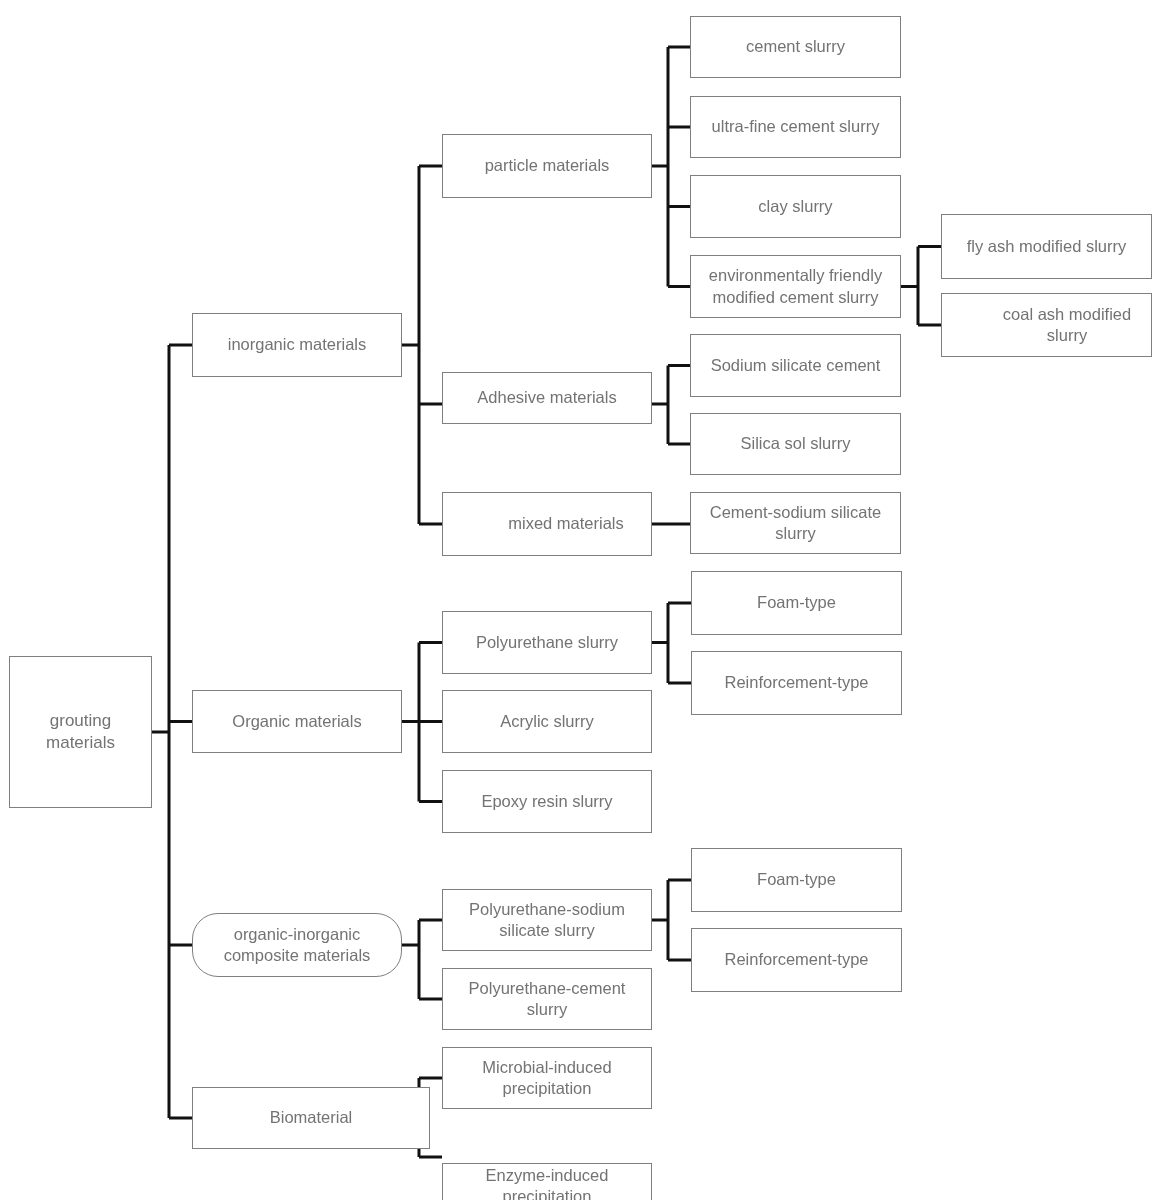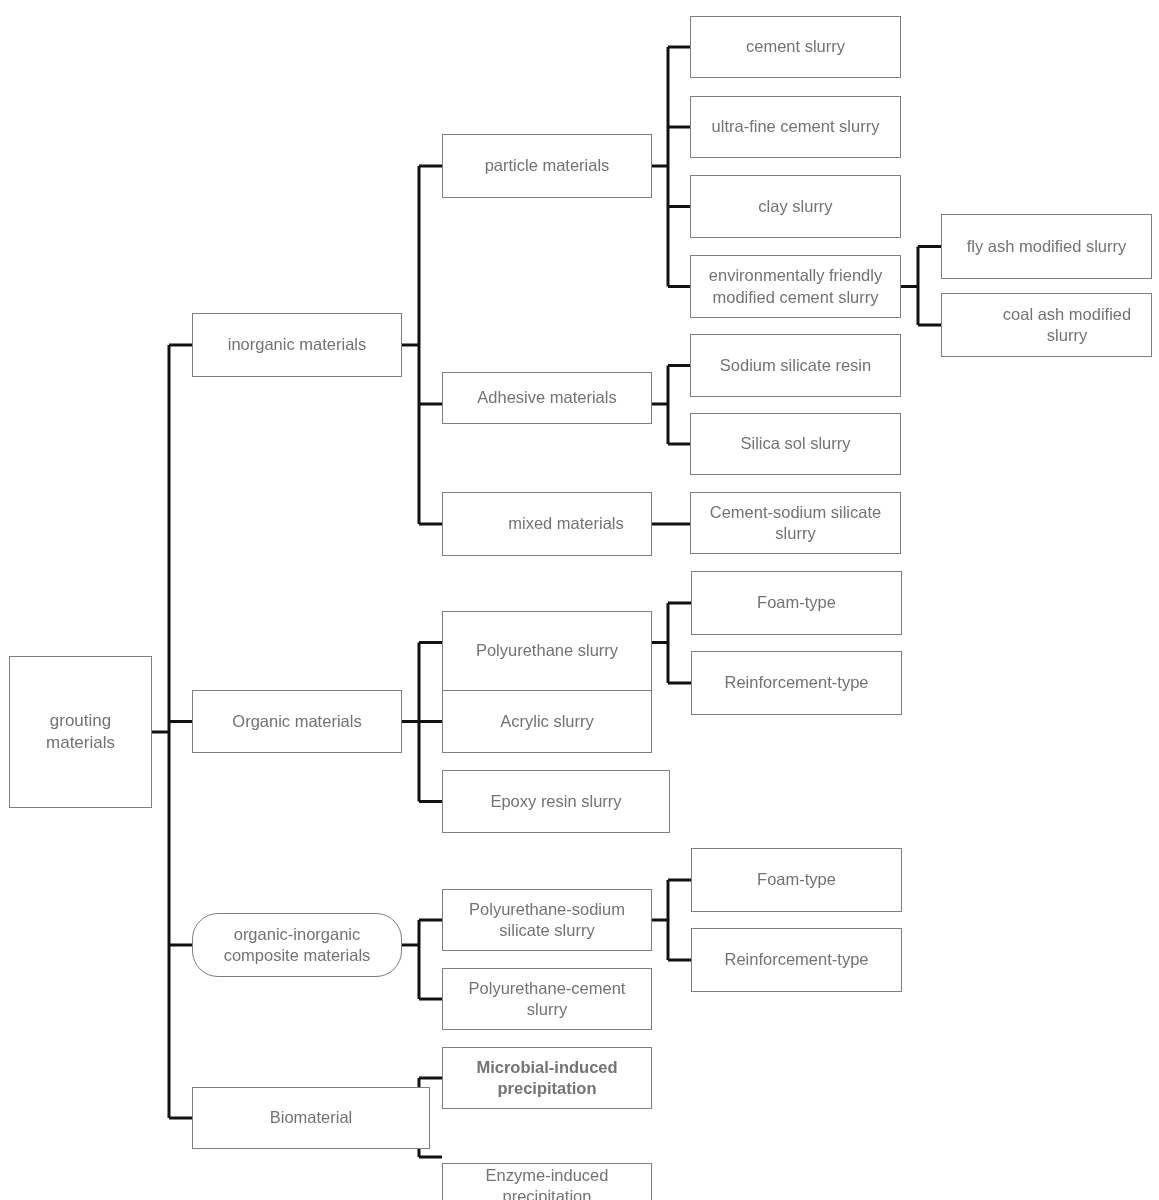--- a/index.html
+++ b/index.html
@@ -71,38 +71,38 @@
       <div class="node" style="left: 192px; top: 313px; width: 210px; height: 64px;">inorganic materials</div>
       <div class="node" style="left: 442px; top: 134px; width: 210px; height: 64px;">particle materials</div>
       <div class="node" style="left: 690px; top: 16px; width: 211px; height: 62px;">cement slurry</div>
       <div class="node" style="left: 690px; top: 96px; width: 211px; height: 62px;">ultra-fine cement slurry</div>
       <div class="node" style="left: 690px; top: 175px; width: 211px; height: 63px;">clay slurry</div>
       <div class="node" style="left: 690px; top: 255px; width: 211px; height: 63px;">environmentally friendly
 modified cement slurry</div>
       <div class="node" style="left: 941px; top: 214px; width: 211px; height: 65px;">fly ash modified slurry</div>
       <div class="node" style="left: 941px; top: 293px; width: 211px; height: 64px; padding-left: 44px;">coal ash modified  slurry</div>
       <div class="node" style="left: 442px; top: 372px; width: 210px; height: 52px;">Adhesive materials</div>
-      <div class="node" style="left: 690px; top: 334px; width: 211px; height: 63px;">Sodium silicate resin</div>
+      <div class="node" style="left: 690px; top: 334px; width: 211px; height: 63px;">Sodium silicate cement</div>
       <div class="node" style="left: 690px; top: 413px; width: 211px; height: 62px;">Silica sol slurry</div>
       <div class="node" style="left: 442px; top: 492px; width: 210px; height: 64px; padding-left: 41px;">mixed materials</div>
       <div class="node" style="left: 690px; top: 492px; width: 211px; height: 62px;">Cement-sodium silicate
 slurry</div>
       <div class="node" style="left: 192px; top: 690px; width: 210px; height: 63px;">Organic materials</div>
-      <div class="node" style="left: 442px; top: 611px; width: 210px; height: 80px;">Polyurethane slurry</div>
+      <div class="node" style="left: 442px; top: 611px; width: 210px; height: 63px;">Polyurethane slurry</div>
       <div class="node" style="left: 691px; top: 571px; width: 211px; height: 64px;">Foam-type</div>
       <div class="node" style="left: 691px; top: 651px; width: 211px; height: 64px;">Reinforcement-type</div>
       <div class="node" style="left: 442px; top: 690px; width: 210px; height: 63px;">Acrylic slurry</div>
-      <div class="node" style="left: 442px; top: 770px; width: 228px; height: 63px; text-align: right;">Epoxy resin slurry</div>
+      <div class="node" style="left: 442px; top: 770px; width: 210px; height: 63px; text-align: right;">Epoxy resin slurry</div>
       <div class="node" style="left: 192px; top: 913px; width: 210px; height: 64px; border-radius: 26px;">organic-inorganic
 composite materials</div>
       <div class="node" style="left: 442px; top: 889px; width: 210px; height: 62px;">Polyurethane-sodium
 silicate slurry</div>
       <div class="node" style="left: 691px; top: 848px; width: 211px; height: 64px;">Foam-type</div>
       <div class="node" style="left: 691px; top: 928px; width: 211px; height: 64px;">Reinforcement-type</div>
       <div class="node" style="left: 442px; top: 968px; width: 210px; height: 62px;">Polyurethane-cement
 slurry</div>
       <div class="node" style="left: 192px; top: 1087px; width: 238px; height: 62px;">Biomaterial</div>
-      <div class="node" style="left: 442px; top: 1047px; width: 210px; height: 62px; font-weight: bold;">Microbial-induced
+      <div class="node" style="left: 442px; top: 1047px; width: 210px; height: 62px;">Microbial-induced
 precipitation</div>
       <div class="node" style="left: 442px; top: 1163px; width: 210px; height: 46px;">Enzyme-induced
 precipitation</div>
     </div>
 </div>
 
 </body></html>

